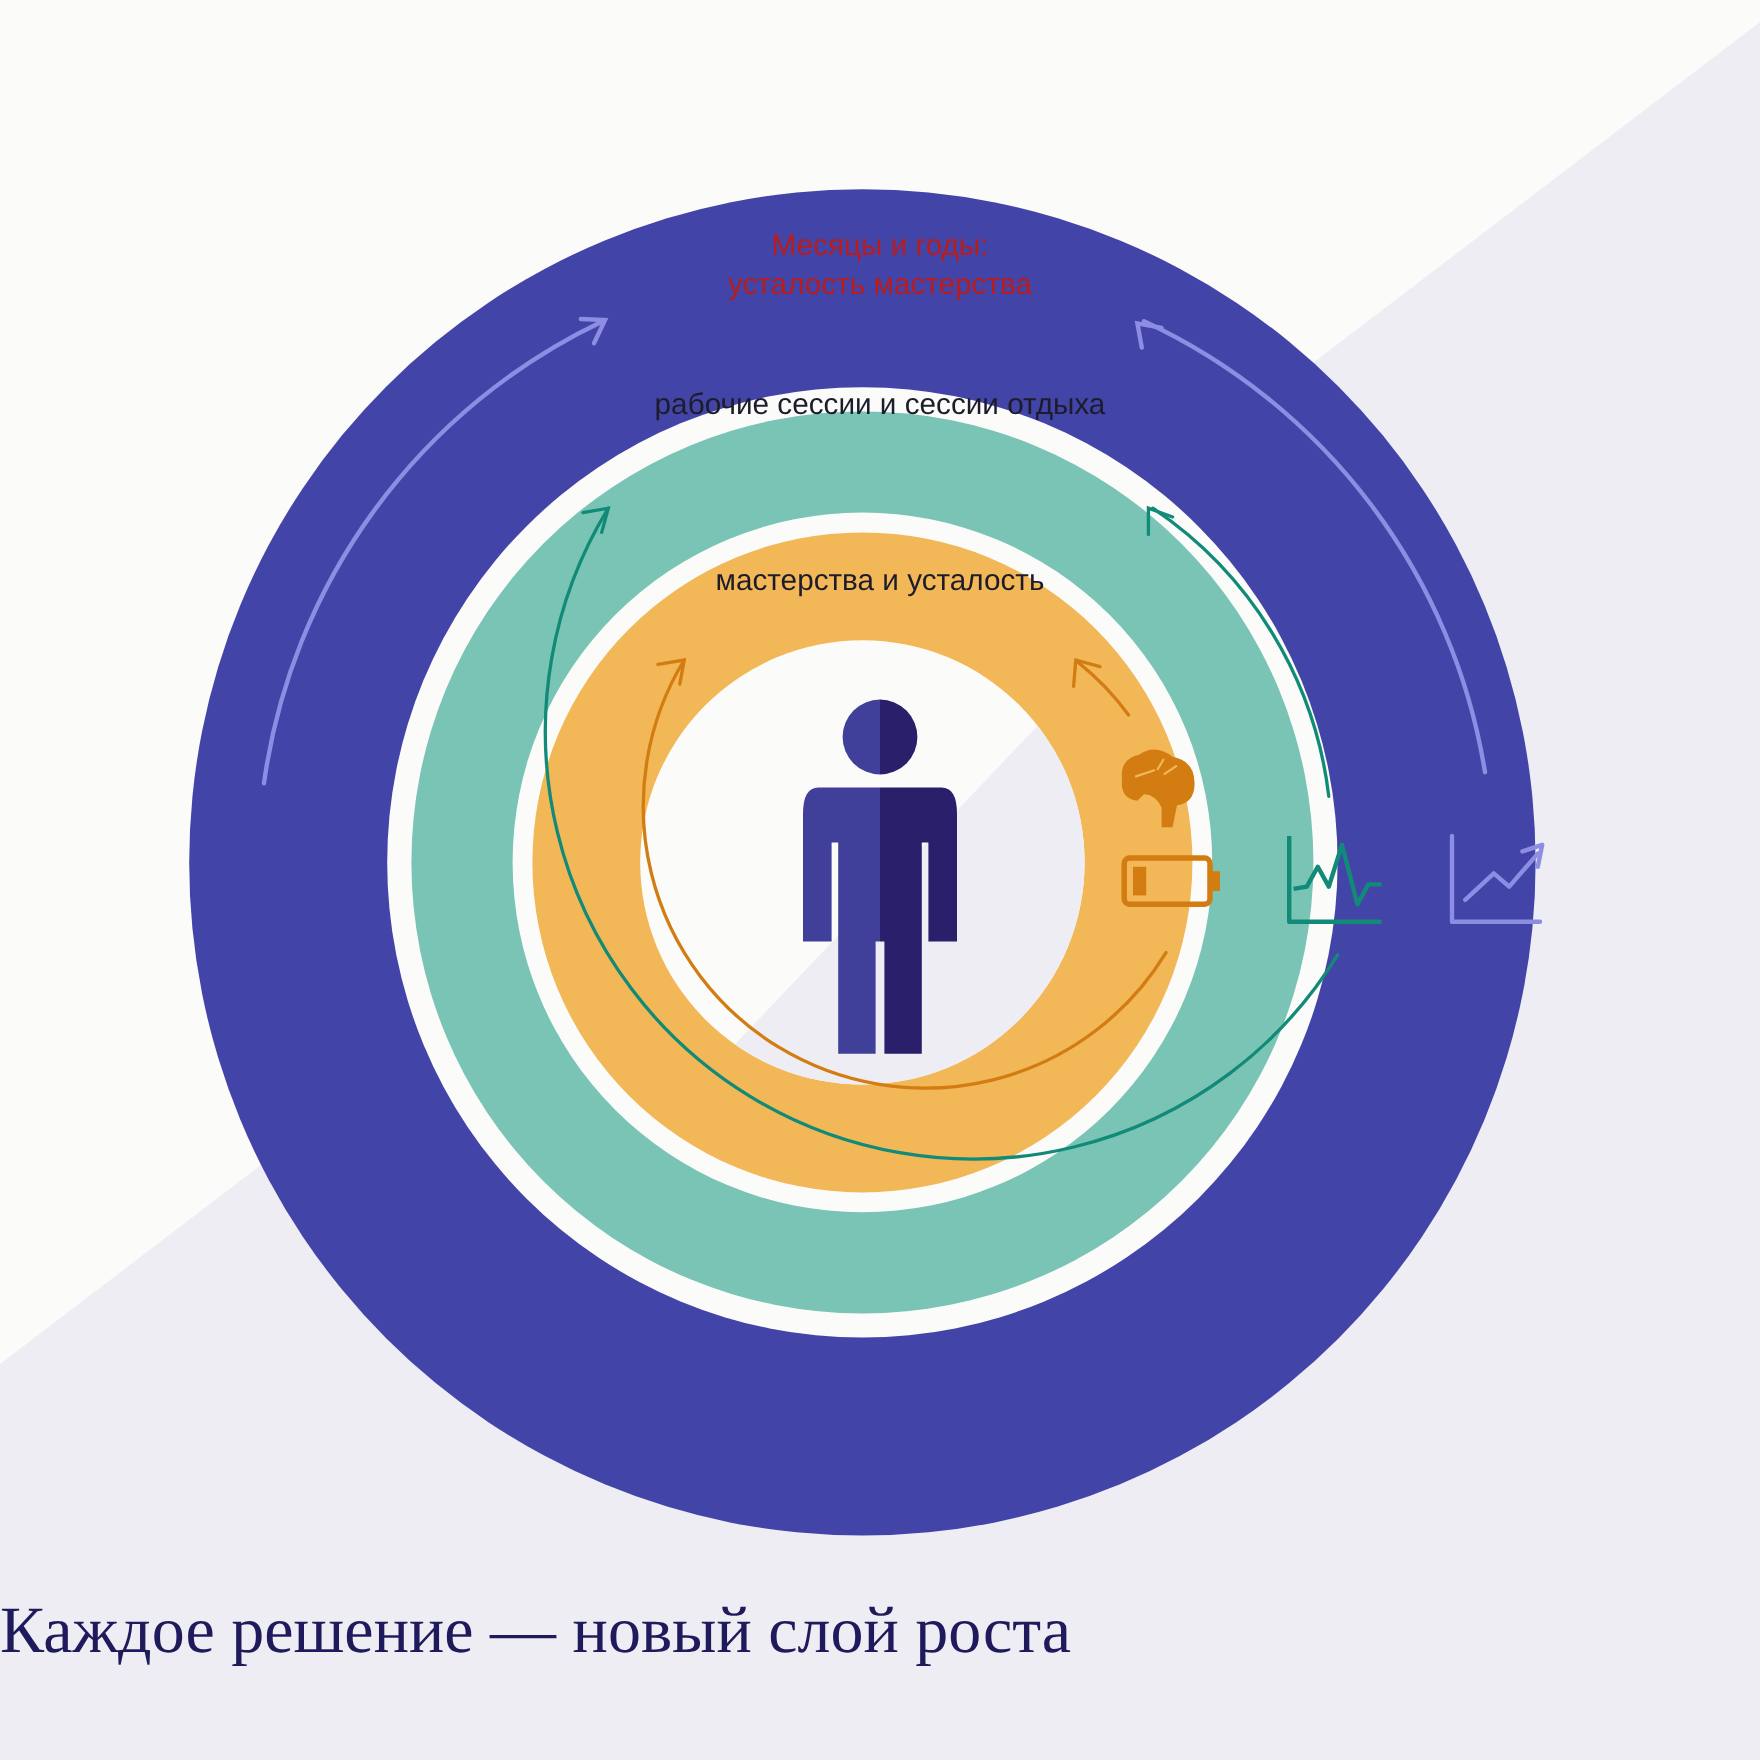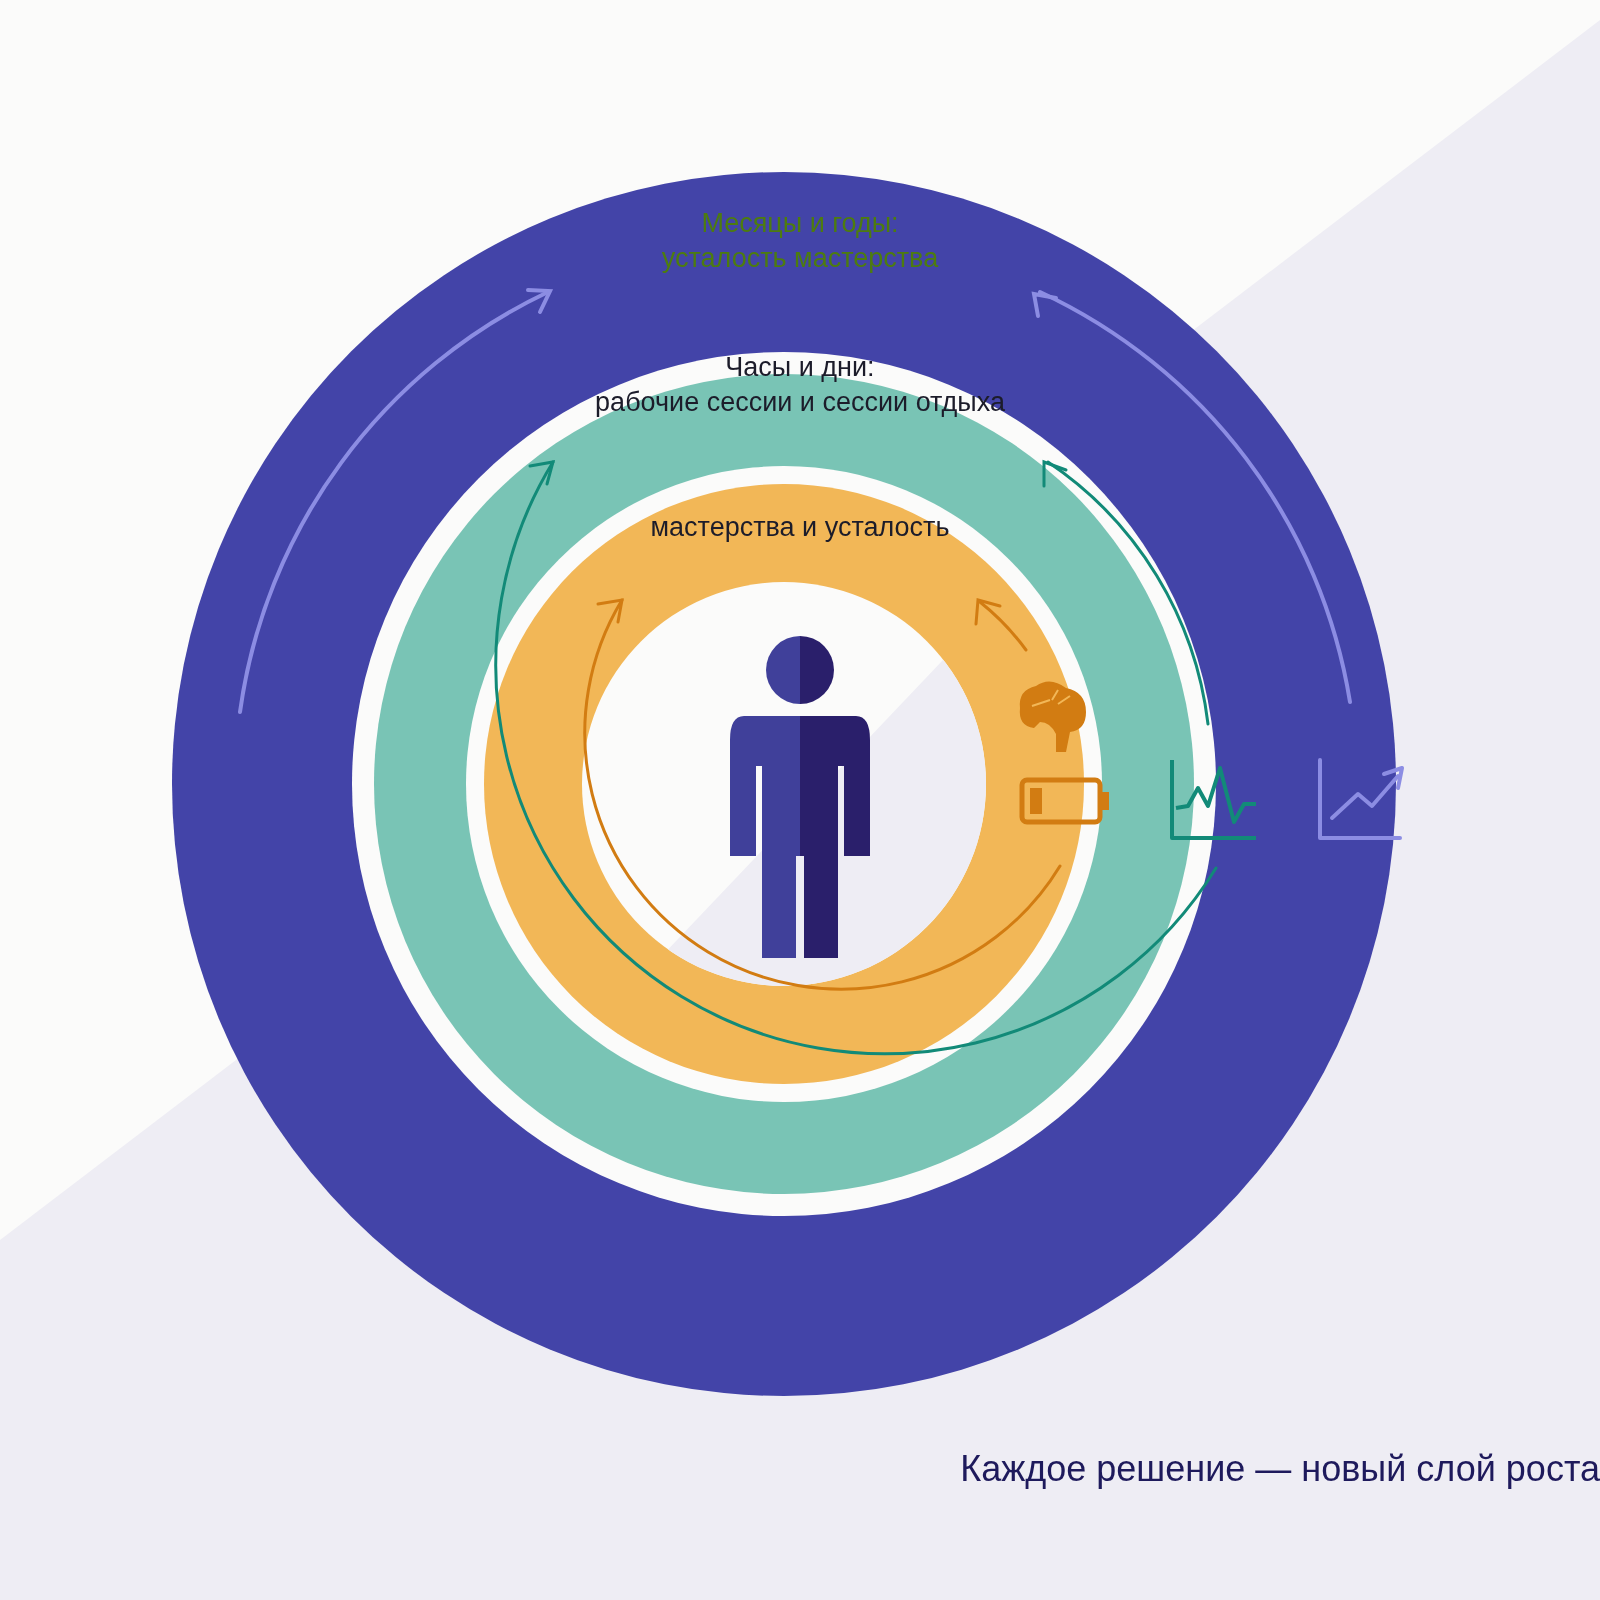--- a/index.html
+++ b/index.html
@@ -1,25 +1,25 @@
 <!DOCTYPE html>
 <html><head>
 <meta charset="utf-8">
 <style>
   html, body { margin:0; padding:0; }
   body { width:1600px; height:1600px; position:relative; overflow:hidden;
          background:#fbfbfa; font-family:"Liberation Sans", sans-serif; }
   #bg { position:absolute; left:0; top:0; }
   #diagram { position:absolute; left:0; top:0; }
   .label { position:absolute; text-align:center; line-height:1.3; }
-  .outer-label { color:#4d7c0f; font-size:27px; left:500px; width:600px; top:206px; }
+  .outer-label { color:#b91c1c; font-size:27px; left:500px; width:600px; top:206px; }
   .mid-label { color:#1c1c2a; font-size:27px; left:450px; width:700px; top:350px; }
   .inner-label { color:#1c1c2a; font-size:27px; left:500px; width:600px; top:510px; }
-  .footer { position:absolute; left:0; width:1600px; top:1448px; text-align:right;
-            font-size:36px; color:#1e1a5c; }
+  .footer { position:absolute; left:0; width:1600px; top:1448px; text-align:left;
+            font-size:60px; color:#1e1a5c;font-family:Liberation Serif, serif; }
 </style>
 </head>
 <body>
 
 <svg id="bg" width="1600" height="1600" viewBox="0 0 1600 1600">
   <rect width="1600" height="1600" fill="#fbfbfa"></rect>
   <polygon points="1600,20 1600,1600 0,1600 0,1240" fill="#eeedf4"></polygon>
 </svg>
 
 <svg id="diagram" width="1600" height="1600" viewBox="0 0 1600 1600">
@@ -102,21 +102,20 @@
     <path d="M1384,774 L1402,768 L1398,788"></path>
   </g>
 </svg>
 
 <div class="label outer-label">
   <div>Месяцы и годы:</div>
   <div>усталость мастерства</div>
 </div>
 
 <div class="label mid-label">
-  <div>Часы и дни:</div>
   <div>рабочие сессии и сессии отдыха</div>
 </div>
 
 <div class="label inner-label">
   <div>мастерства и усталость</div>
 </div>
 
 <div class="footer">Каждое решение — новый слой роста</div>
 
 </body></html>

